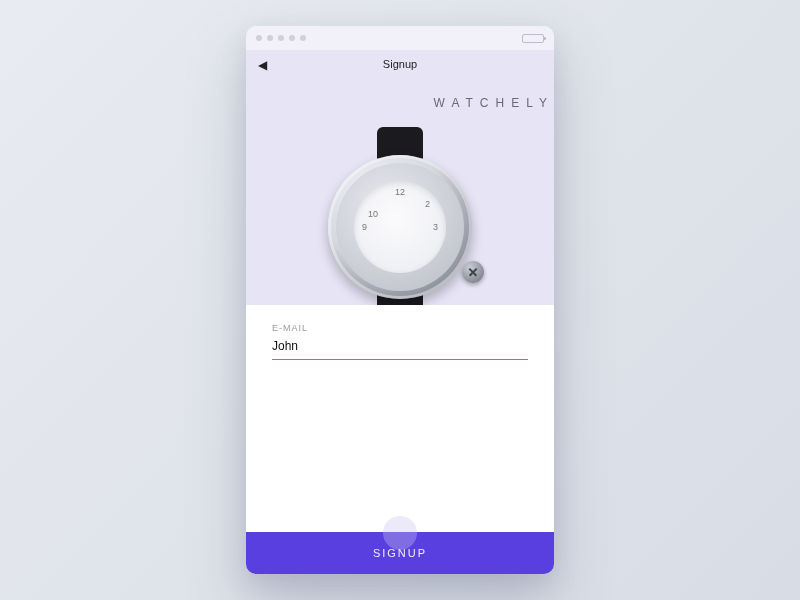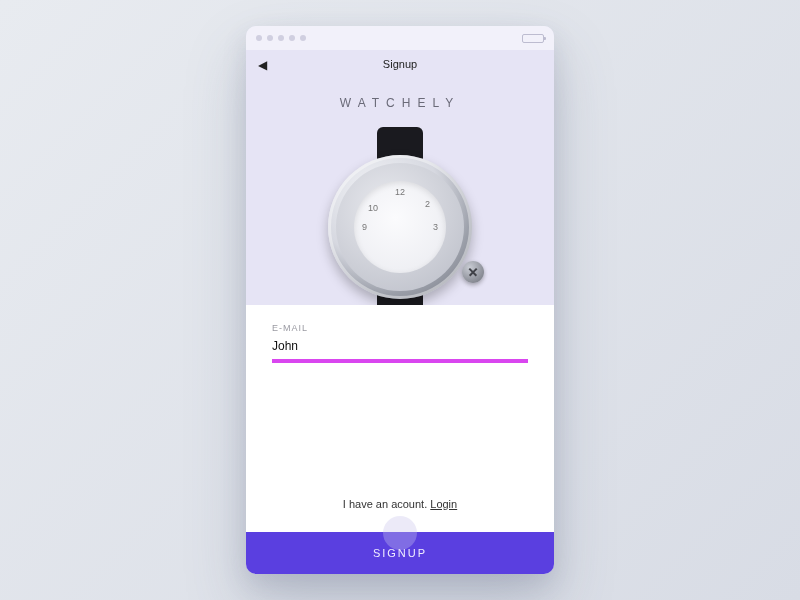--- a/index.html
+++ b/index.html
@@ -56,21 +56,21 @@
   }
   .back-icon {
     position: absolute; left: 12px; top: 8px;
     font-size: 12px; color: #222;
     cursor: pointer;
   }
   .nav-title {
     font-size: 11px; color: #222; font-weight: 500;
   }
   .brand {
-    text-align: center;
+    text-align: right;
     letter-spacing: 7px;
     font-size: 12px;
     color: #6a6a78;
     padding: 18px 0 10px 0;
     font-weight: 400;
   }
   .hero {
     height: 185px;
     display: flex;
     align-items: center;
@@ -134,42 +134,42 @@
   .crown::after  { transform: translate(-50%,-50%) rotate(-45deg); }
   .num {
     position: absolute;
     font-size: 9px;
     color: #777;
     font-weight: 500;
   }
   .n12 { top: 6px; left: 50%; transform: translateX(-50%); }
   .n3  { right: 8px; top: 50%; transform: translateY(-50%); }
   .n9  { left: 8px; top: 50%; transform: translateY(-50%); }
-  .n10 { left: 14px; top: 22px; }
+  .n10 { left: 14px; top: 28px; }
   .n2  { right: 16px; top: 18px; }
 
   .form-card {
     background: #ffffff;
     flex: 1;
     padding: 18px 26px 8px 26px;
     display: flex;
     flex-direction: column;
   }
   .field { margin-bottom: 0; position: relative; }
   .field-label {
     font-size: 9px;
     letter-spacing: 1px;
     color: #9a9aa2;
     margin-bottom: 2px;
     display: block;
   }
   .field-input {
     width: 100%;
     border: none;
-    border-bottom: 4px solid #d946ef;
+    border-bottom: 1px solid #d946ef;
     font-size: 12px;
     padding: 4px 0 6px 0;
     outline: none;
     background: transparent;
     color: #111;
   }
   .eye-icon {
     position: absolute;
     right: 0; bottom: 8px;
     width: 16px; height: 10px;
@@ -251,22 +251,19 @@
       <div class="crown"></div>
     </div>
   </div>
 
   <div class="form-card">
     <div class="field">
       <label class="field-label">E-MAIL</label>
       <input class="field-input" type="text" value="John" style="">
     </div>
 
-    <div class="login-row">
-      <span>I have an acount. </span><span class="login-link">Login</span>
-    </div>
   </div>
 
   <div class="signup-btn">
     <span>SIGNUP</span>
   </div>
 
 </div>
 
 </body></html>

